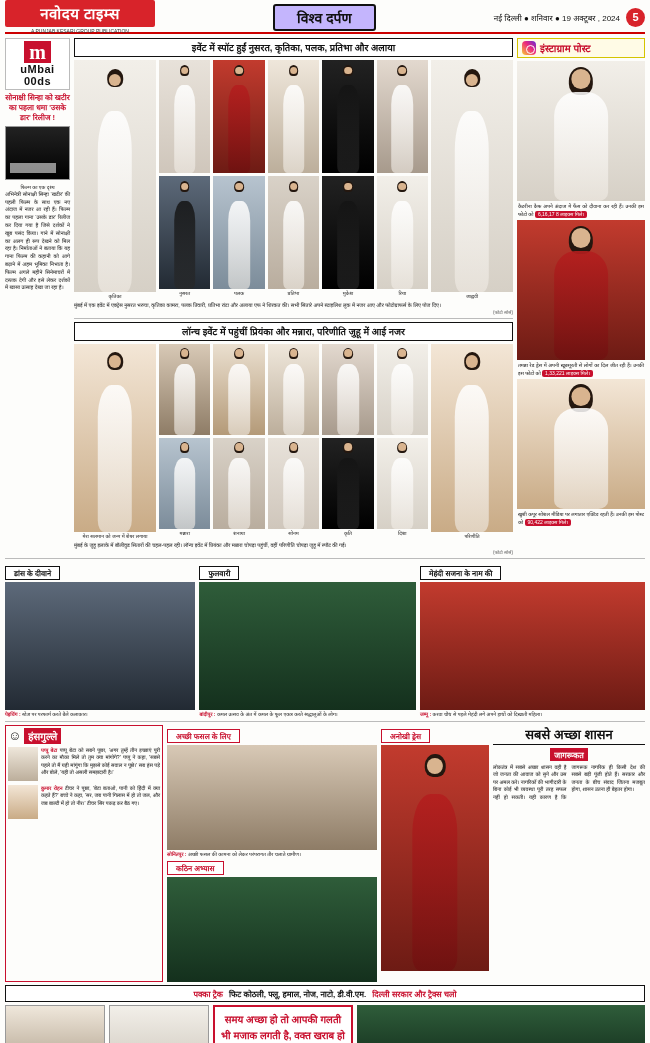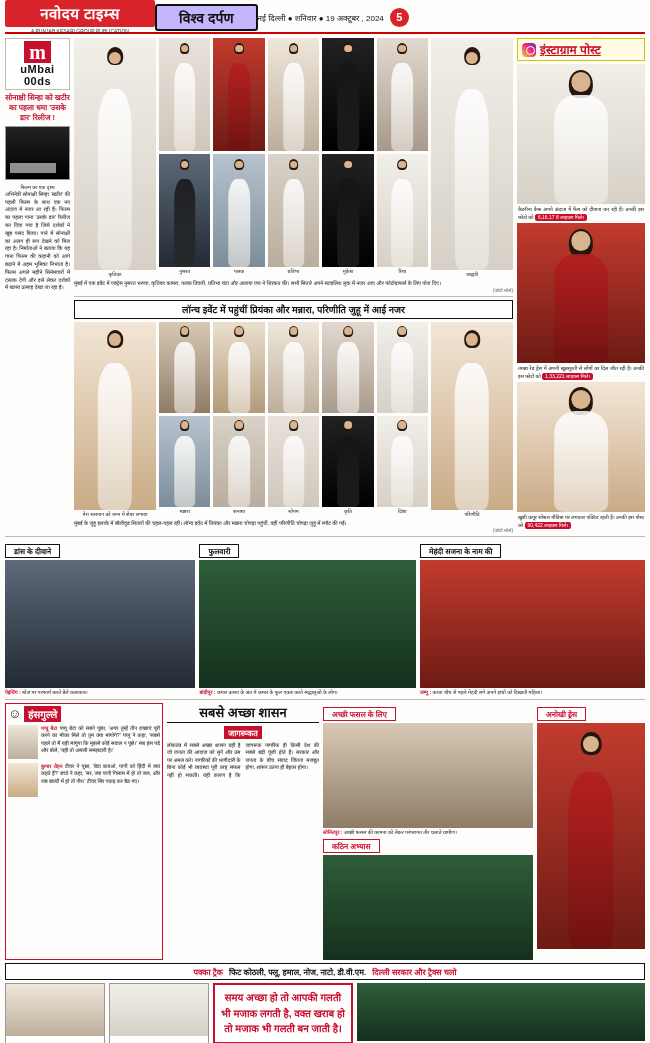--- a/index.html
+++ b/index.html
@@ -14,21 +14,21 @@
   }
   .page {
     width: 650px; height: 1043px;
     position: relative;
     background: #fdfdfb;
     padding: 4px 5px;
   }
 
   
   .masthead {
-    display:flex; align-items:center; 
+    display:flex; align-items:center; justify-content:space-between;
     border-bottom: 2px solid #c00;
     padding-bottom: 2px;
     height: 30px;
   }
   .logo-box {
     background:#d8232a; color:#fff;
     font-weight:bold; font-size:15px;
     padding:3px 10px 4px 10px;
     letter-spacing:0.5px;
     border-radius:2px;
@@ -126,21 +126,21 @@
   }
   .insta-ico {
     width:14px;height:14px;border-radius:4px;flex:none;
     background:linear-gradient(45deg,#f9ce34,#ee2a7b 55%,#6228d7);
     position:relative;
   }
   .insta-ico::after{
     content:"";position:absolute;left:3.5px;top:3.5px;width:7px;height:7px;
     border:1.3px solid #fff;border-radius:50%;
   }
-  .insta-title { font-size:12px;font-weight:bold;color:#c8102e;text-decoration:underline; }
+  .insta-title { font-size:10px;font-weight:bold;color:#c8102e; }
 
   .rb-cap { font-size:5px; line-height:1.5; text-align:justify; padding:2px 1px; }
   .likes {
     display:inline-block;background:#c8102e;color:#fff;font-size:5px;
     padding:0 3px;border-radius:2px;
   }
 
   
   .band-head {
     display:inline-block;background:#fff;border:1px solid #111;
@@ -230,20 +230,21 @@
         <div class="mum-word">00ds</div>
       </div>
       <div class="lead-head">सोनाक्षी सिन्हा को खटीर का पहला धमा 'उसके डार' रिलीज !</div>
       <div class="mini-photo ph p5"></div>
       <div class="cap">फिल्म का एक दृश्य</div>
       <div class="tiny-text">अभिनेत्री सोनाक्षी सिन्हा ‘खटीर’ की पहली फिल्म के साथ एक नए अंदाज में नजर आ रही हैं। फिल्म का पहला गाना ‘उसके डार’ रिलीज कर दिया गया है जिसे दर्शकों ने खूब पसंद किया। गाने में सोनाक्षी का अलग ही रूप देखने को मिल रहा है। निर्माताओं ने बताया कि यह गाना फिल्म की कहानी को आगे बढ़ाने में अहम भूमिका निभाता है। फिल्म अगले महीने सिनेमाघरों में दस्तक देगी और इसे लेकर दर्शकों में खासा उत्साह देखा जा रहा है।</div>
     </div>
 
     <div class="col-main">
 
+      <div class="sec-head">इवेंट में स्पॉट हुईं नुसरत, कृतिका, पलक, प्रतिभा और अलाया</div>
 
       <div style="display:flex;gap:3px;">
         <div style="width:82px;flex:none;">
           <div class="ph p6" style="height:232px;position:relative;">
             <div class="hair"></div>
               <div class="head"></div>
               <div class="figure"></div>
           </div>
           <div class="cap">कृतिका</div>
         </div>
@@ -503,28 +504,20 @@
         <div style="display:flex;gap:3px;margin-top:4px;">
           <div class="ph p10" style="width:30px;height:34px;flex:none"></div>
           <div class="joke-text">
             <b class="joke-name">कुमार रोहन</b>
             <span>टीचर ने पूछा, 'बेटा बताओ, पानी को हिंदी में क्या कहते हैं?' बच्चे ने कहा, 'सर, जब पानी गिलास में हो तो जल, और जब बाल्टी में हो तो नीर।' टीचर सिर पकड़ कर बैठ गए।</span>
           </div>
         </div>
       </div>
     </div>
 
-    <div style="width:152px;flex:none;">
-      <div style="text-align:center;font-size:13px;font-weight:bold;border-bottom:1px solid #111;padding-bottom:1px;">सबसे अच्छा शासन</div>
-      <div style="display:flex;justify-content:center;margin:3px 0;">
-        <span class="hg-title" style="font-size:8px">जागरूकत</span>
-      </div>
-      <div class="joke-text" style="column-count:2;column-gap:5px;">लोकतंत्र में सबसे अच्छा शासन वही है जो जनता की आवाज को सुने और उस पर अमल करे। नागरिकों की भागीदारी के बिना कोई भी व्यवस्था पूरी तरह सफल नहीं हो सकती। यही कारण है कि जागरूक नागरिक ही किसी देश की सबसे बड़ी पूंजी होते हैं। सरकार और जनता के बीच संवाद जितना मजबूत होगा, शासन उतना ही बेहतर होगा।</div>
-    </div>
-
     <div style="flex:1;">
       <div style="display:flex;gap:4px;">
         <div style="flex:1;">
           <div class="band-head red">अच्छी फसल के लिए</div>
           <div class="ph p9" style="height:105px;"></div>
           <div class="cap" style="text-align:left">
             <b class="cap-red">सोनितपुर :</b>
             <span>अच्छी फसल की कामना को लेकर परंपरागत तीर चलाते ग्रामीण।</span>
           </div>
           <div class="band-head red" style="margin-top:3px">कठिन अभ्यास</div>
@@ -533,20 +526,28 @@
         <div style="width:108px;flex:none;">
           <div class="band-head red">अनोखी ड्रेस</div>
           <div class="ph p12" style="height:226px;position:relative">
             <div class="hair"></div>
               <div class="head"></div>
               <div class="figure red"></div>
           </div>
         </div>
       </div>
     </div>
+
+    <div style="width:152px;flex:none;">
+      <div style="text-align:center;font-size:13px;font-weight:bold;border-bottom:1px solid #111;padding-bottom:1px;">सबसे अच्छा शासन</div>
+      <div style="display:flex;justify-content:center;margin:3px 0;">
+        <span class="hg-title" style="font-size:8px">जागरूकत</span>
+      </div>
+      <div class="joke-text" style="column-count:2;column-gap:5px;">लोकतंत्र में सबसे अच्छा शासन वही है जो जनता की आवाज को सुने और उस पर अमल करे। नागरिकों की भागीदारी के बिना कोई भी व्यवस्था पूरी तरह सफल नहीं हो सकती। यही कारण है कि जागरूक नागरिक ही किसी देश की सबसे बड़ी पूंजी होते हैं। सरकार और जनता के बीच संवाद जितना मजबूत होगा, शासन उतना ही बेहतर होगा।</div>
+    </div>
   </div>
 
   <div class="ad-strip" style="margin-top:3px">
     <span class="r">पक्का ट्रैक</span>
     <span>फिट कोठली, फ्लू, हमाल, नोज, नाटो, डी.वी.एम.</span>
     <span class="r">दिल्ली सरकार और ट्रैक्स चलो</span>
   </div>
 
   <div style="display:flex;gap:4px;margin-top:3px;">
     <div style="width:100px;flex:none;" class="toon-box">

